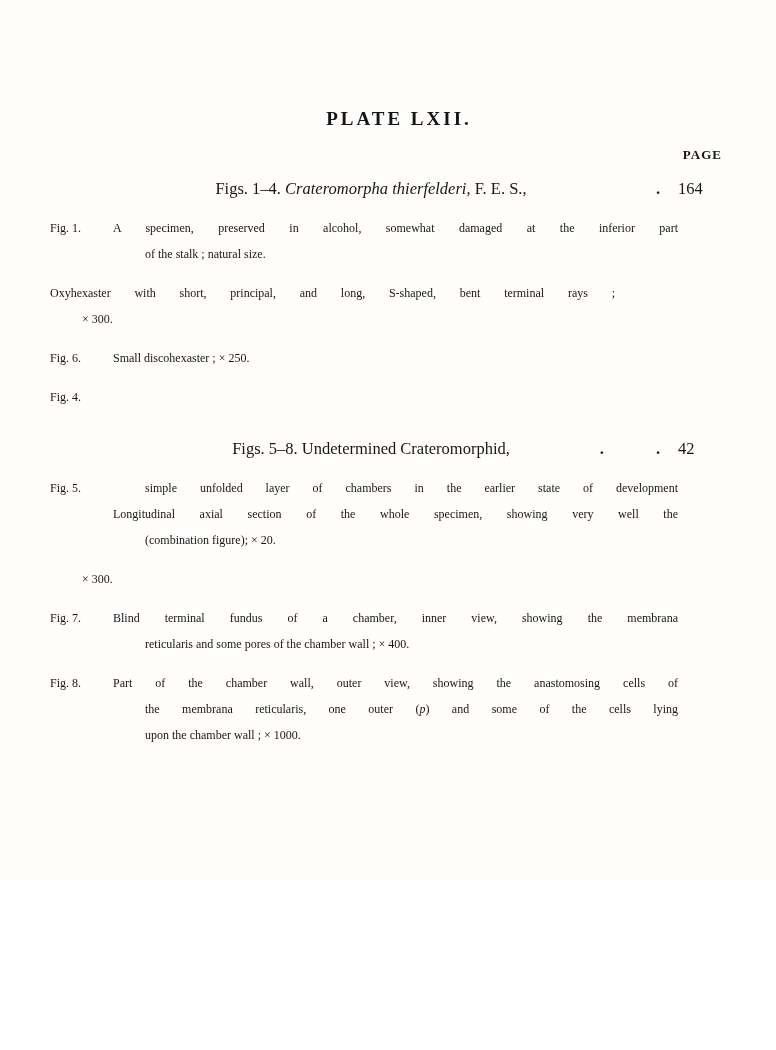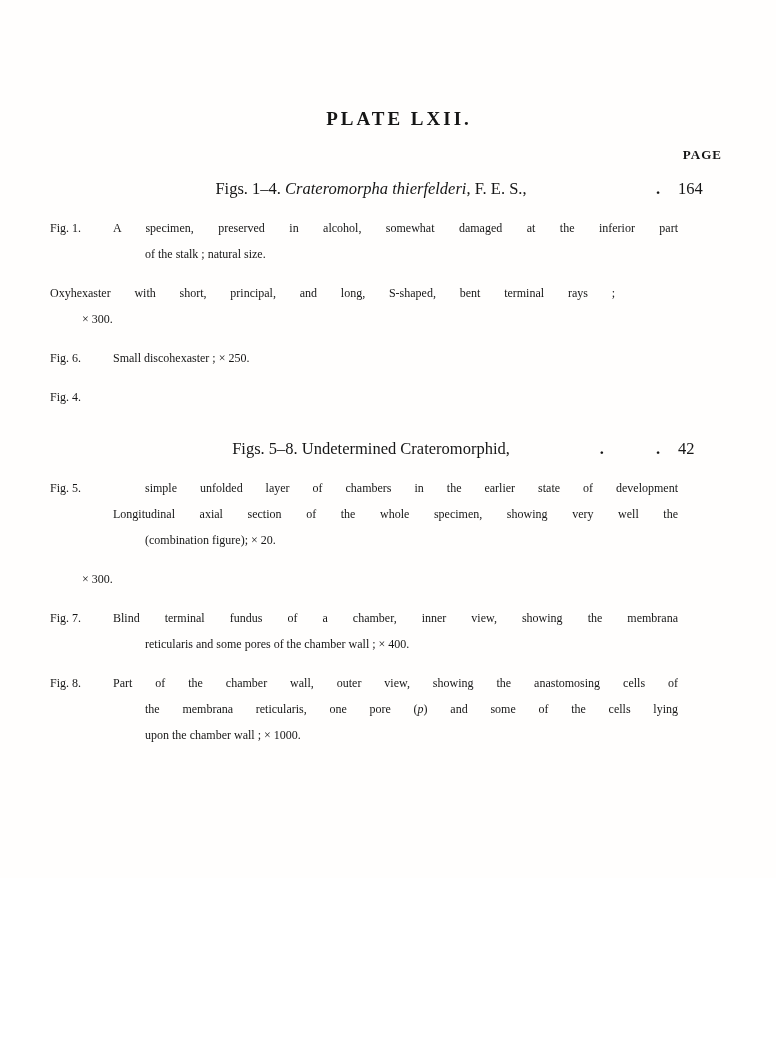--- a/index.html
+++ b/index.html
@@ -169,21 +169,21 @@
     <div class="entry-text">
                 <div class="line just"><span>Blind terminal fundus of a chamber, inner view, showing the membrana</span></div>
                 <div class="line cont"><span>reticularis and some pores of the chamber wall ; × 400.</span></div>
               </div>
   </div>
 
   <div class="entry">
     <div class="figure-label">Fig. 8.</div>
     <div class="entry-text">
                 <div class="line just"><span>Part of the chamber wall, outer view, showing the anastomosing cells of</span></div>
-                <div class="line cont just"><span>the membrana reticularis, one pore (</span><span class="it">p</span><span>) and some of the cells lying</span></div>
+                <div class="line cont just"><span>the membrana reticularis, one outer (</span><span class="it">p</span><span>) and some of the cells lying</span></div>
                 <div class="line cont"><span>upon the chamber wall ; × 1000.</span></div>
               </div>
   </div>
 </div>
   </div>
 </div>
   </div>
 </div>
 
 </body></html>

